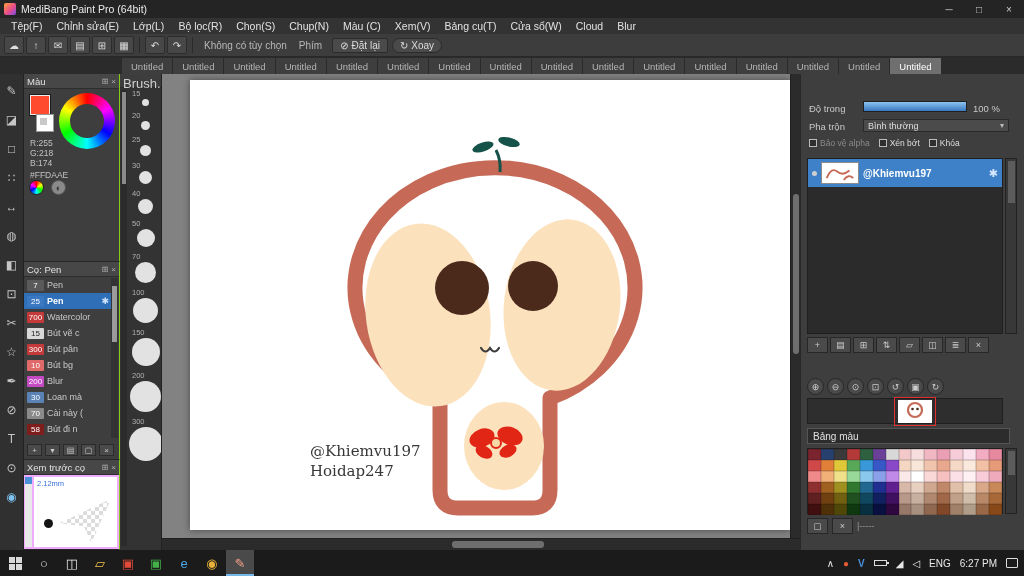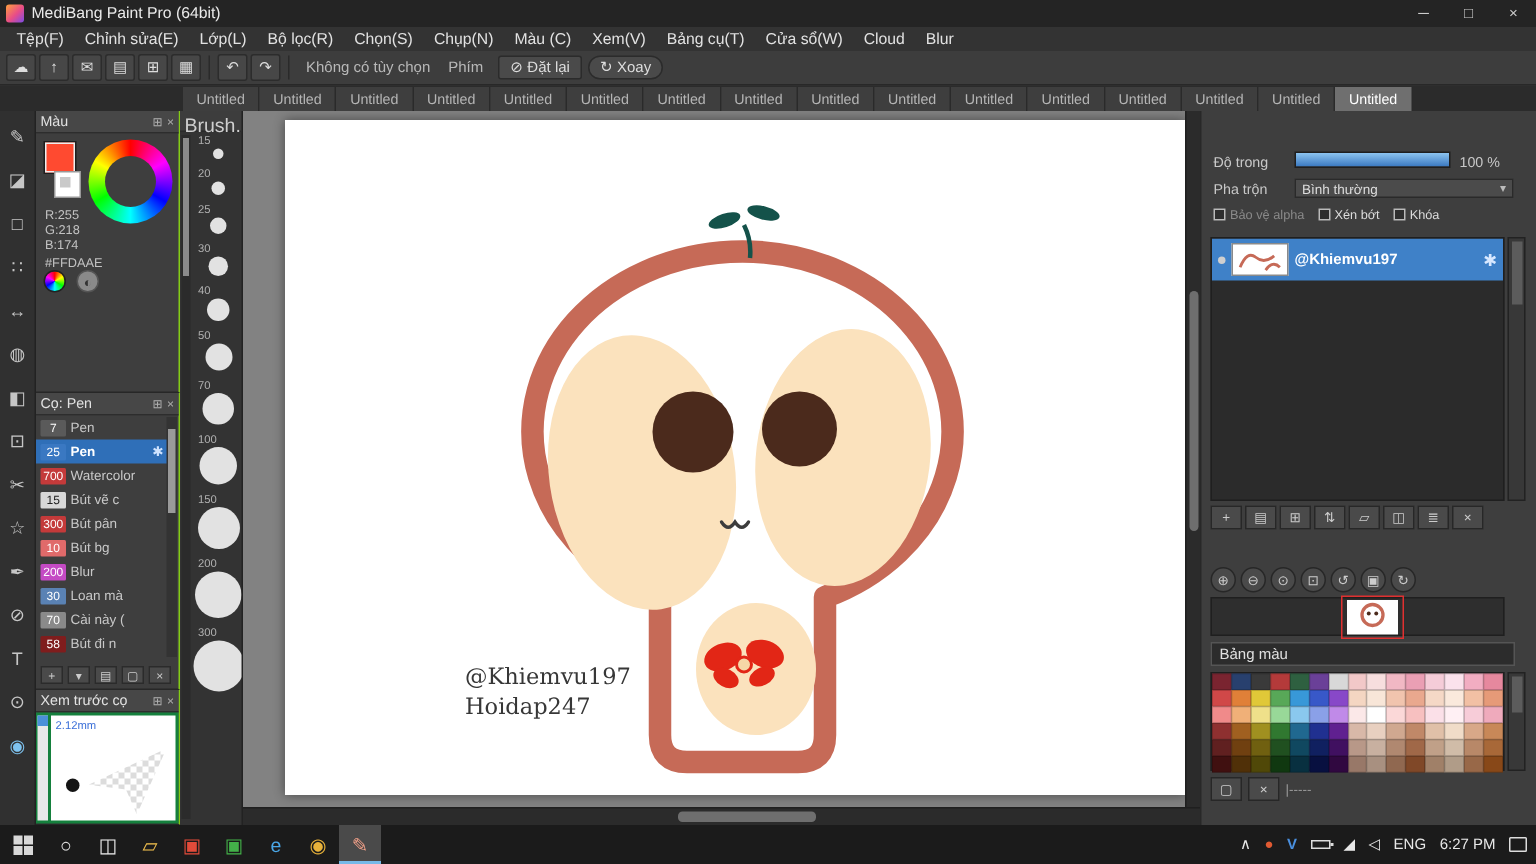--- a/index.html
+++ b/index.html
@@ -66,21 +66,21 @@
   .bname{font-size:9px;color:#c8c8c8;white-space:nowrap;overflow:hidden;flex:1}
   .brush-row.selected .bname{color:#fff;font-weight:bold}
   .gear{font-size:9px;color:#cfe3ff}
   .bp-sb{position:absolute;right:1px;top:16px;width:7px;height:160px;background:#333}
   .bp-sb::after{content:"";position:absolute;left:1px;top:8px;width:5px;height:56px;background:#9a9a9a}
   .brush-tools{position:absolute;left:3px;bottom:3px;display:flex;gap:3px}
   .sbtn{width:15px;height:12px;background:#4a4a4a;border:1px solid #2b2b2b;color:#ccc;font-size:8px;
         display:flex;align-items:center;justify-content:center}
   
   #previewPanel{top:460px;height:90px}
-  .pv-body{position:absolute;left:0;top:15px;right:0;bottom:0;background:#15803d}
+  .pv-body{position:absolute;left:0;top:15px;right:0;bottom:0;background:#f0abfc}
   .pv-sb{position:absolute;left:1px;top:2px;width:7px;bottom:2px;background:#e8e8e8}
   .pv-sb::before{content:"";position:absolute;left:0;top:0;width:7px;height:7px;background:#4a90d8}
   .pv-box{position:absolute;left:10px;top:2px;right:2px;bottom:2px;background:#fff}
   .pv-size{position:absolute;left:3px;top:2px;font-size:7.5px;color:#3a6fd8}
   .pv-dot{position:absolute;left:10px;top:42px;width:9px;height:9px;border-radius:50%;background:#141414}
   .pv-shape{position:absolute;right:6px;top:22px;width:52px;height:44px;
             background-image:repeating-conic-gradient(#dcdcdc 0% 25%,#fff 25% 50%);background-size:8px 8px;
             clip-path:polygon(0 55%,100% 0,62% 100%,48% 62%)}
   
   #sizecol{position:absolute;left:120px;top:74px;width:42px;height:476px;background:#333;border-right:1px solid #222;overflow:hidden}

